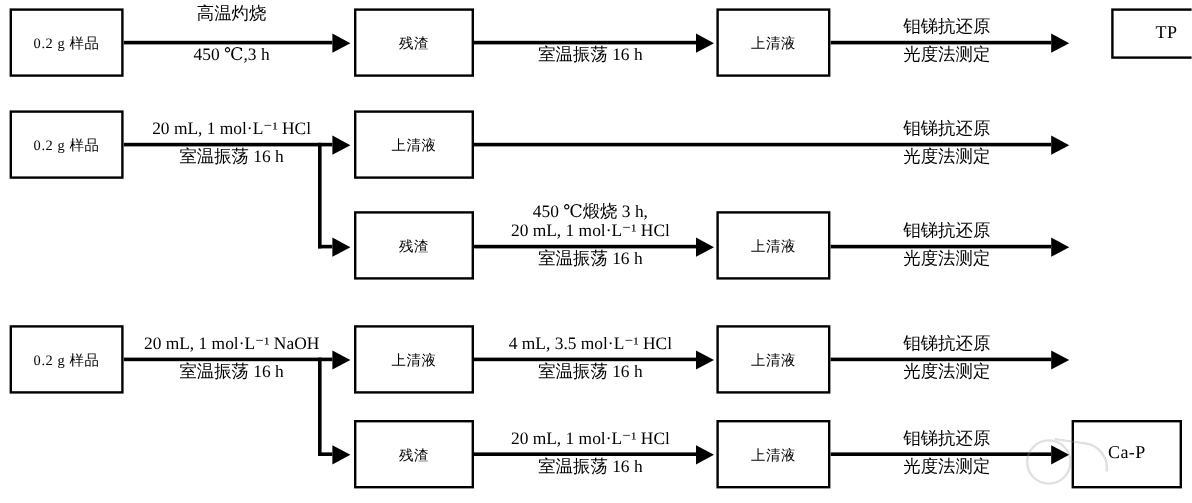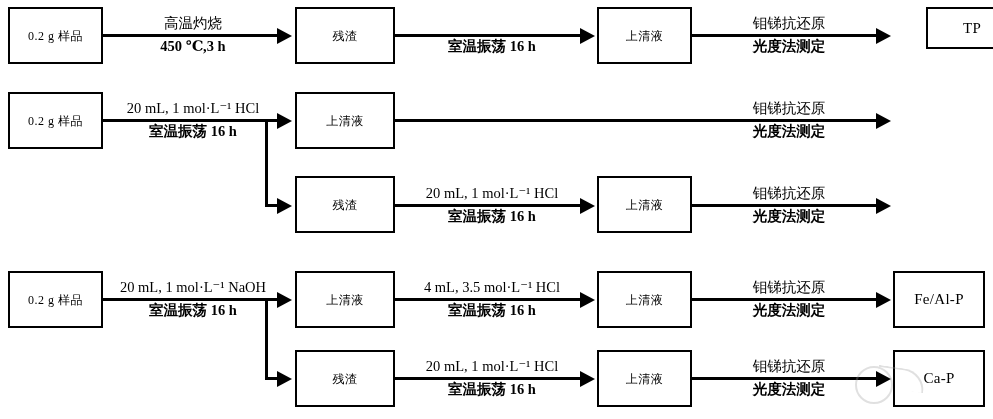--- a/index.html
+++ b/index.html
@@ -31,21 +31,21 @@
 
   
   .elabel{
     position:absolute;z-index:5;
     text-align:center;white-space:nowrap;
     font-size:14.5px;line-height:1.12;
     background:transparent;pointer-events:none;
   }
   .elabel .ln{display:block;}
   .elabel.above{transform:translate(-50%,-100%);}
-  .elabel.below{transform:translate(-50%,0);font-weight:bold;}
+  .elabel.below{transform:translate(-50%,0);}
 
   
   .watermark{
     position:absolute;z-index:6;opacity:.30;
     pointer-events:none;
   }
   .watermark .ring{
     position:absolute;width:34px;height:34px;border:2px solid #9a9a9a;
     border-radius:50%;left:0;top:4px;
   }
@@ -57,21 +57,21 @@
 </style>
 </head>
 <body>
 
 <div id="stage">
 
   <div class="node" style="left:8px;top:7px;width:95px;height:57px;">0.2 g 样品</div>
 
   <div class="hline" style="left:103px;top:34px;width:174px;"></div>
   <div class="arrow" style="left:277px;top:27.5px;"></div>
-  <div class="elabel above" style="left:193px;top:31px;">
+  <div class="elabel above" style="left:193px;top:20px;">
     <span class="ln">高温灼烧</span>
   </div>
   <div class="elabel below" style="left:193px;top:38px;">
     <span class="ln">450 ℃,3 h</span>
   </div>
 
   <div class="node" style="left:295px;top:7px;width:100px;height:57px;">残渣</div>
 
   <div class="hline" style="left:395px;top:34px;width:185px;"></div>
   <div class="arrow" style="left:580px;top:27.5px;"></div>
@@ -117,20 +117,21 @@
   <div class="elabel below" style="left:789px;top:123px;">
     <span class="ln">光度法测定</span>
   </div>
 
 
   <div class="node" style="left:295px;top:176px;width:100px;height:57px;">残渣</div>
 
   <div class="hline" style="left:395px;top:204px;width:185px;"></div>
   <div class="arrow" style="left:580px;top:197.5px;"></div>
   <div class="elabel above" style="left:492px;top:201px;">
+    <span class="ln">450 ℃煅烧 3 h,</span>
     <span class="ln">20 mL, 1 mol·L⁻¹ HCl</span>
   </div>
   <div class="elabel below" style="left:492px;top:208px;">
     <span class="ln">室温振荡 16 h</span>
   </div>
 
   <div class="node" style="left:597px;top:176px;width:95px;height:57px;">上清液</div>
 
   <div class="hline" style="left:692px;top:204px;width:184px;"></div>
   <div class="arrow" style="left:876px;top:197.5px;"></div>
@@ -172,21 +173,20 @@
 
   <div class="hline" style="left:692px;top:298px;width:184px;"></div>
   <div class="arrow" style="left:876px;top:291.5px;"></div>
   <div class="elabel above" style="left:789px;top:295px;">
     <span class="ln">钼锑抗还原</span>
   </div>
   <div class="elabel below" style="left:789px;top:302px;">
     <span class="ln">光度法测定</span>
   </div>
 
-  <div class="node latin" style="left:893px;top:271px;width:92px;height:57px;">Fe/Al-P</div>
 
   <div class="node" style="left:295px;top:350px;width:100px;height:57px;">残渣</div>
 
   <div class="hline" style="left:395px;top:377px;width:185px;"></div>
   <div class="arrow" style="left:580px;top:370.5px;"></div>
   <div class="elabel above" style="left:492px;top:374px;">
     <span class="ln">20 mL, 1 mol·L⁻¹ HCl</span>
   </div>
   <div class="elabel below" style="left:492px;top:381px;">
     <span class="ln">室温振荡 16 h</span>

